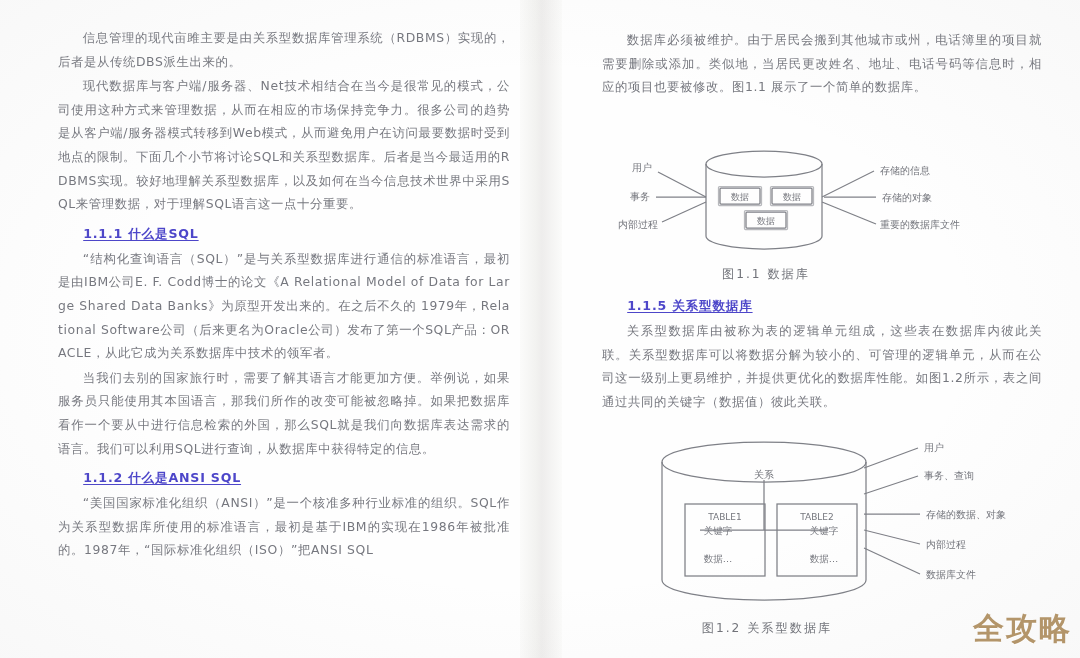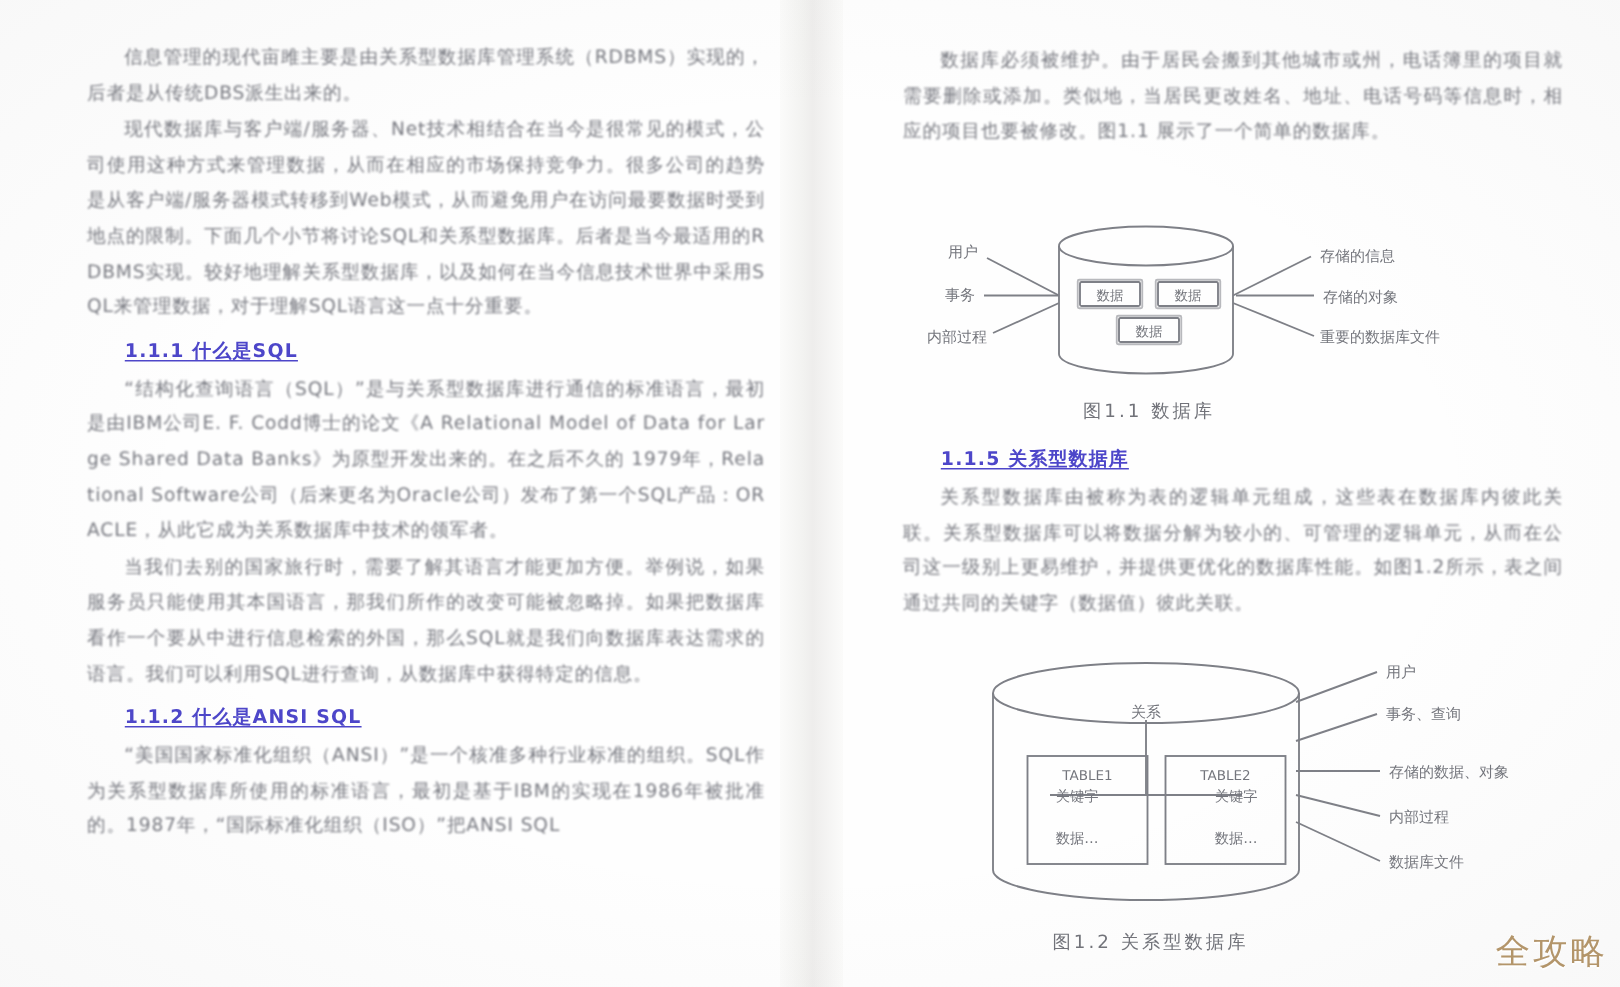--- a/index.html
+++ b/index.html
@@ -80,22 +80,22 @@
   svg text {
     font-family: "DejaVu Sans", "Liberation Sans", sans-serif;
     fill: #5d5f67;
   }
 
   
   #watermark {
     position: absolute;
     right: 8px;
     bottom: 8px;
-    font-size: 23px;
-    font-weight: 400;
+    font-size: 31px;
+    font-weight: 700;
     letter-spacing: 2px;
     color: #b3956a;
     text-shadow: 0 1px 0 rgba(255,255,255,.85);
     z-index: 30;
     user-select: none;
   }
 
   
   #grain {
     position: absolute;

